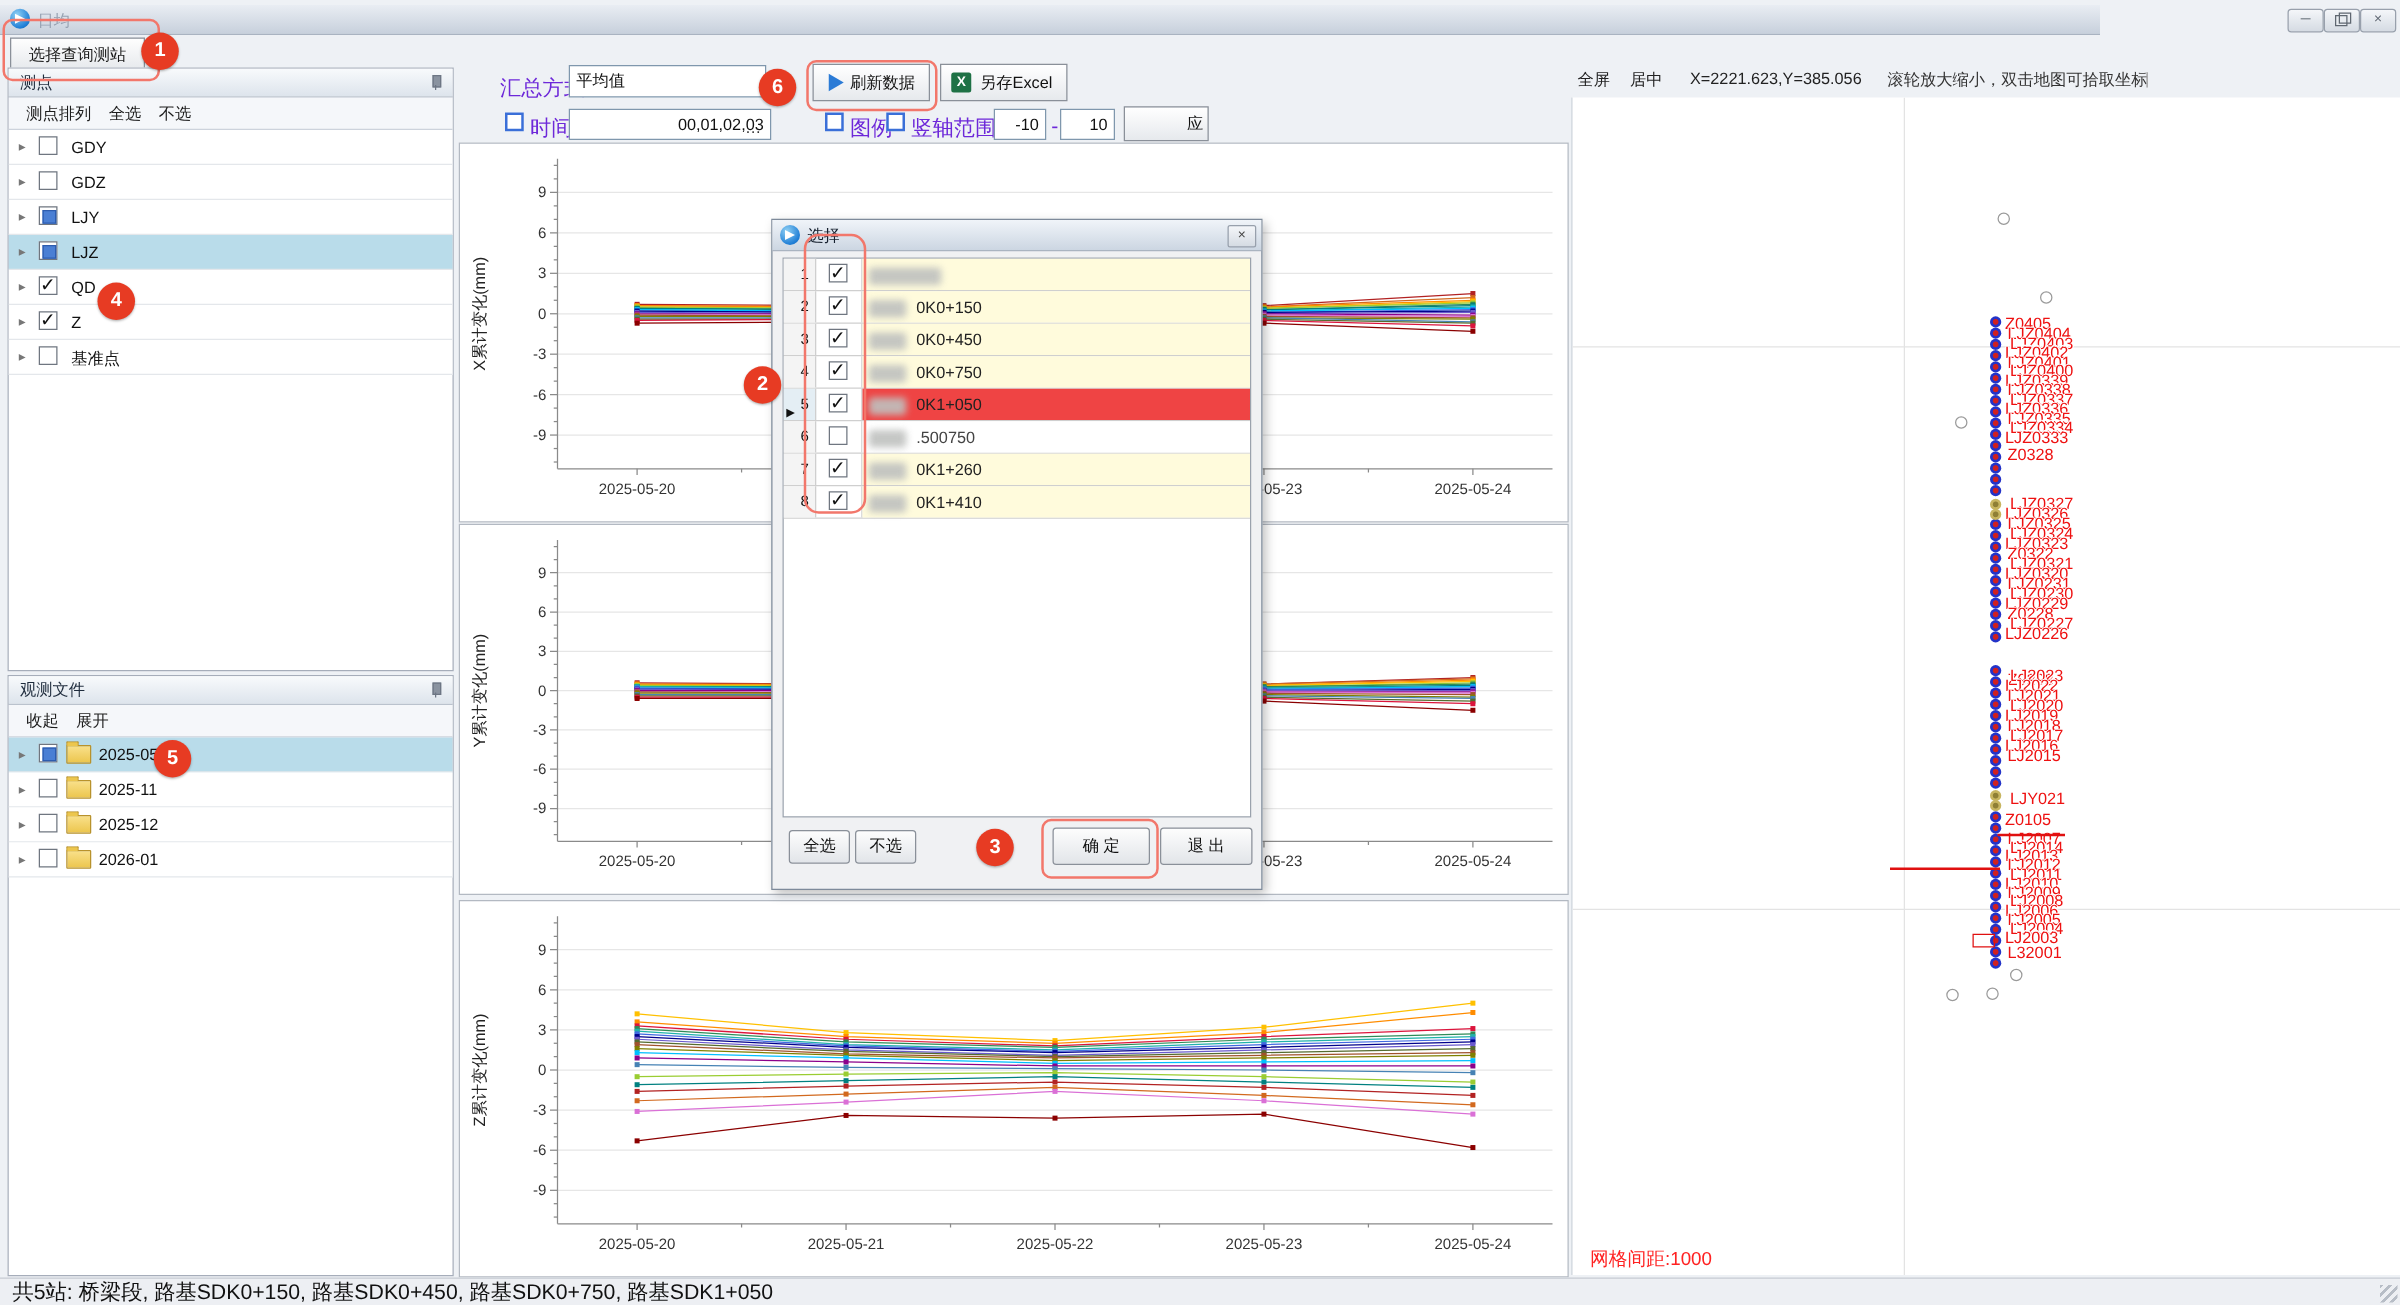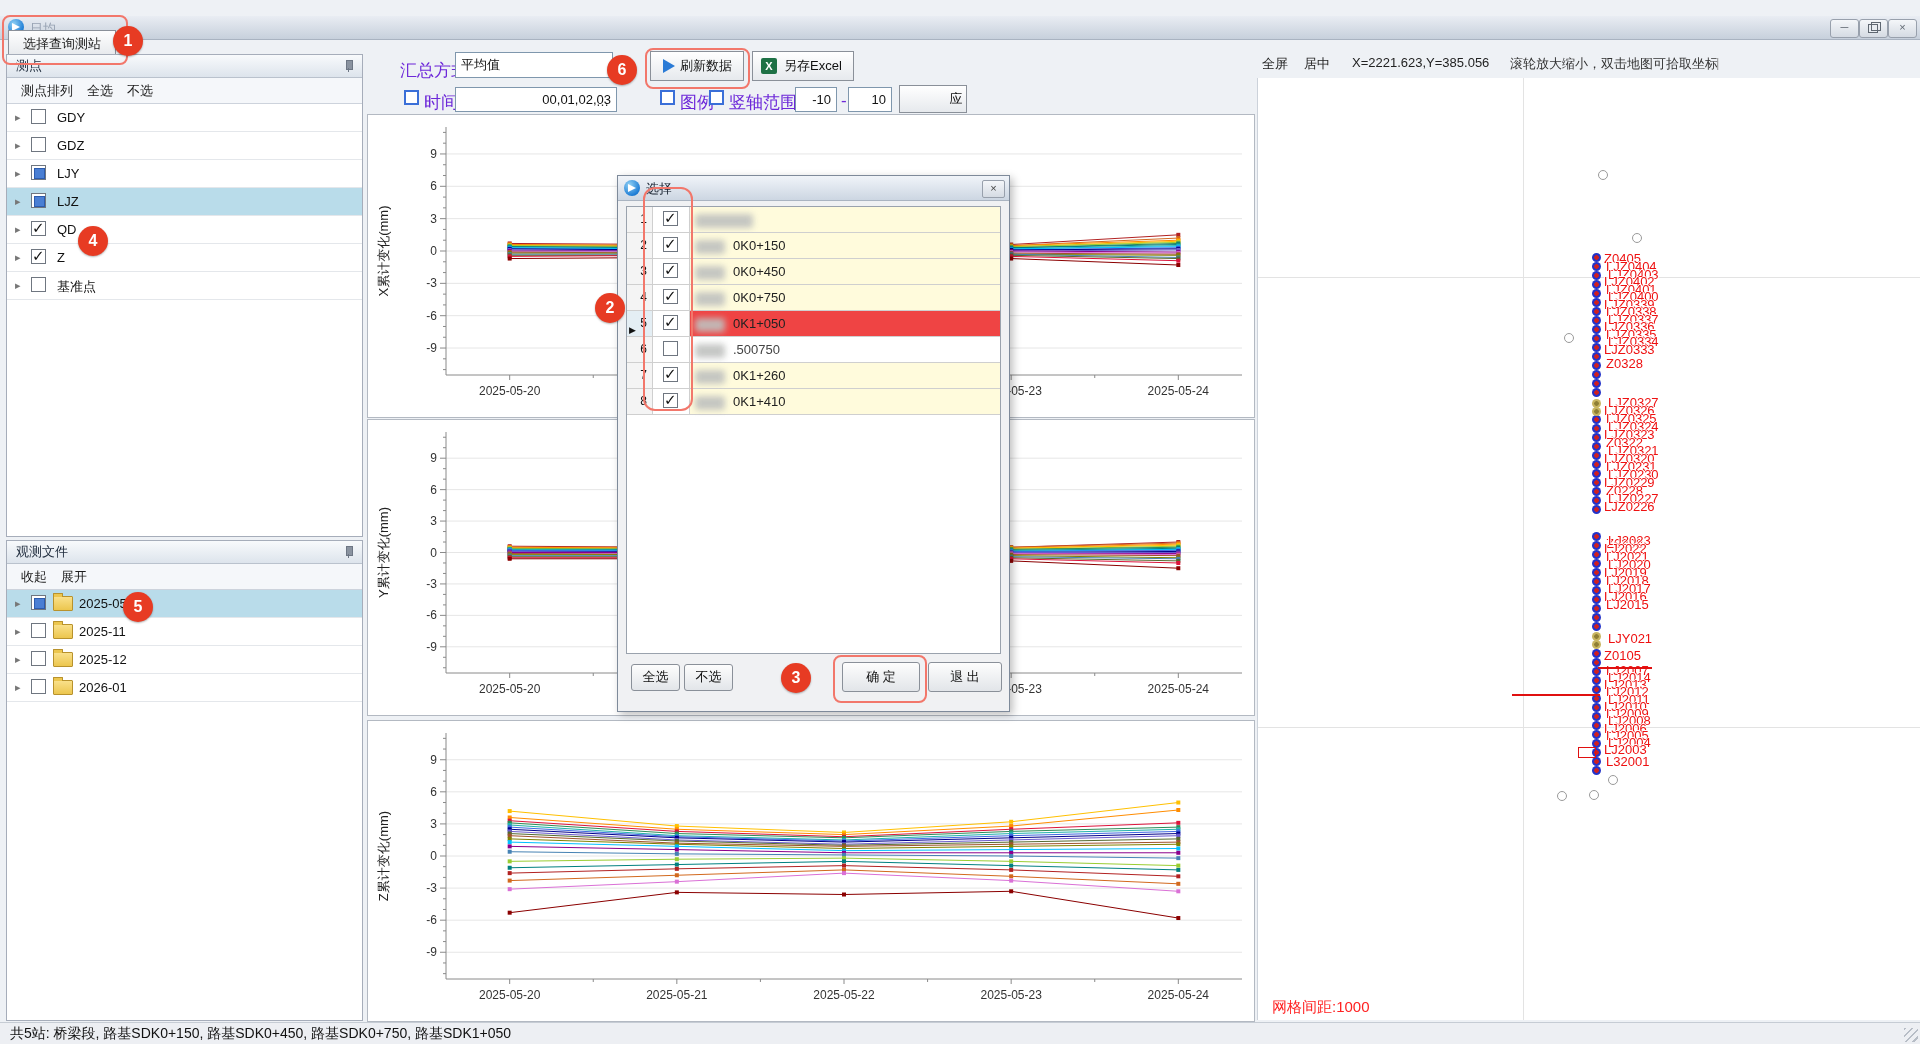--- a/index.html
+++ b/index.html
@@ -1,20 +1,20 @@
 <!DOCTYPE html>
 <html><head>
 <meta charset="utf-8">
 <style>
   html,body{margin:0;padding:0;}
   body{font-family:"Liberation Sans","DejaVu Sans",sans-serif;background:#eef1f5;}
   #app{position:relative;width:1920px;height:1044px;background:#eef1f5;overflow:hidden;}
 
   
-  #titlebar{position:absolute;left:0;top:16px;width:1920px;height:23px;
+  #titlebar{position:absolute;left:0;top:4px;width:1680px;height:23px;
     background:linear-gradient(#e9edf3,#c7d0dc);border-bottom:1px solid #a9b3c1;}
   .app-icon{position:absolute;width:16px;height:16px;border-radius:50%;
     background:radial-gradient(circle at 35% 30%,#8fd0f4,#1f7ed6 70%,#0d5ca8);}
   .app-icon:before{content:"";position:absolute;left:4px;top:4px;width:0;height:0;
     border-left:8px solid #fff;border-top:4px solid transparent;border-bottom:4px solid transparent;}
   #titlebar .app-icon{left:8px;top:3px;}
   #title-text{position:absolute;left:30px;top:4px;font-size:13px;color:#97a2b2;}
   .winbtn{position:absolute;top:3px;width:27px;height:17px;border:1px solid #98a0ac;border-radius:3px;
     background:linear-gradient(#f4f6f9,#d5dbe3);color:#5f6771;font-size:11px;line-height:15px;text-align:center;}
   #btn-min{left:1830px;} #btn-restore{left:1859px;} #btn-close{left:1888px;}
@@ -107,21 +107,21 @@
   .map-dot.khaki{background:radial-gradient(circle at 50% 50%, #8f7f35 0 2px, #c8b560 2.6px);}
   .map-circle{position:absolute;width:8px;height:8px;border:1px solid #9a9a9a;border-radius:50%;background:#fff;}
   .map-label{position:absolute;color:#ee1111;font-size:13px;white-space:nowrap;
     text-shadow:1px 0 0 #fff,-1px 0 0 #fff,0 1px 0 #fff,0 -1px 0 #fff;}
   .red-line{position:absolute;height:2px;background:#e01010;}
   .red-orect{position:absolute;border:1px solid #e01010;background:transparent;}
   #grid-spacing{position:absolute;left:14px;top:920px;color:#ff2222;font-size:15px;}
 
   
   #statusbar{position:absolute;left:0;top:1022px;width:1920px;height:22px;background:#edeff3;
-    border-top:1px solid #c6ccd4;font-size:14px;color:#111;line-height:21px;padding-left:10px;box-sizing:border-box;}
+    border-top:1px solid #c6ccd4;font-size:17px;color:#111;line-height:21px;padding-left:10px;box-sizing:border-box;}
   #grip{position:absolute;right:2px;bottom:2px;width:14px;height:14px;
     background:repeating-linear-gradient(135deg,#b7bdc6 0 2px,transparent 2px 5px);}
 
   
   .ann-circle{position:absolute;width:30px;height:30px;border-radius:50%;background:#e73b23;color:#fff;
     font-size:16px;font-weight:bold;text-align:center;line-height:30px;z-index:60;box-shadow:0 1px 2px rgba(0,0,0,.3);}
   .ann-rect{position:absolute;border:2px solid #f2776b;border-radius:8px;z-index:55;pointer-events:none;}
 </style>
 </head>
 <body>

